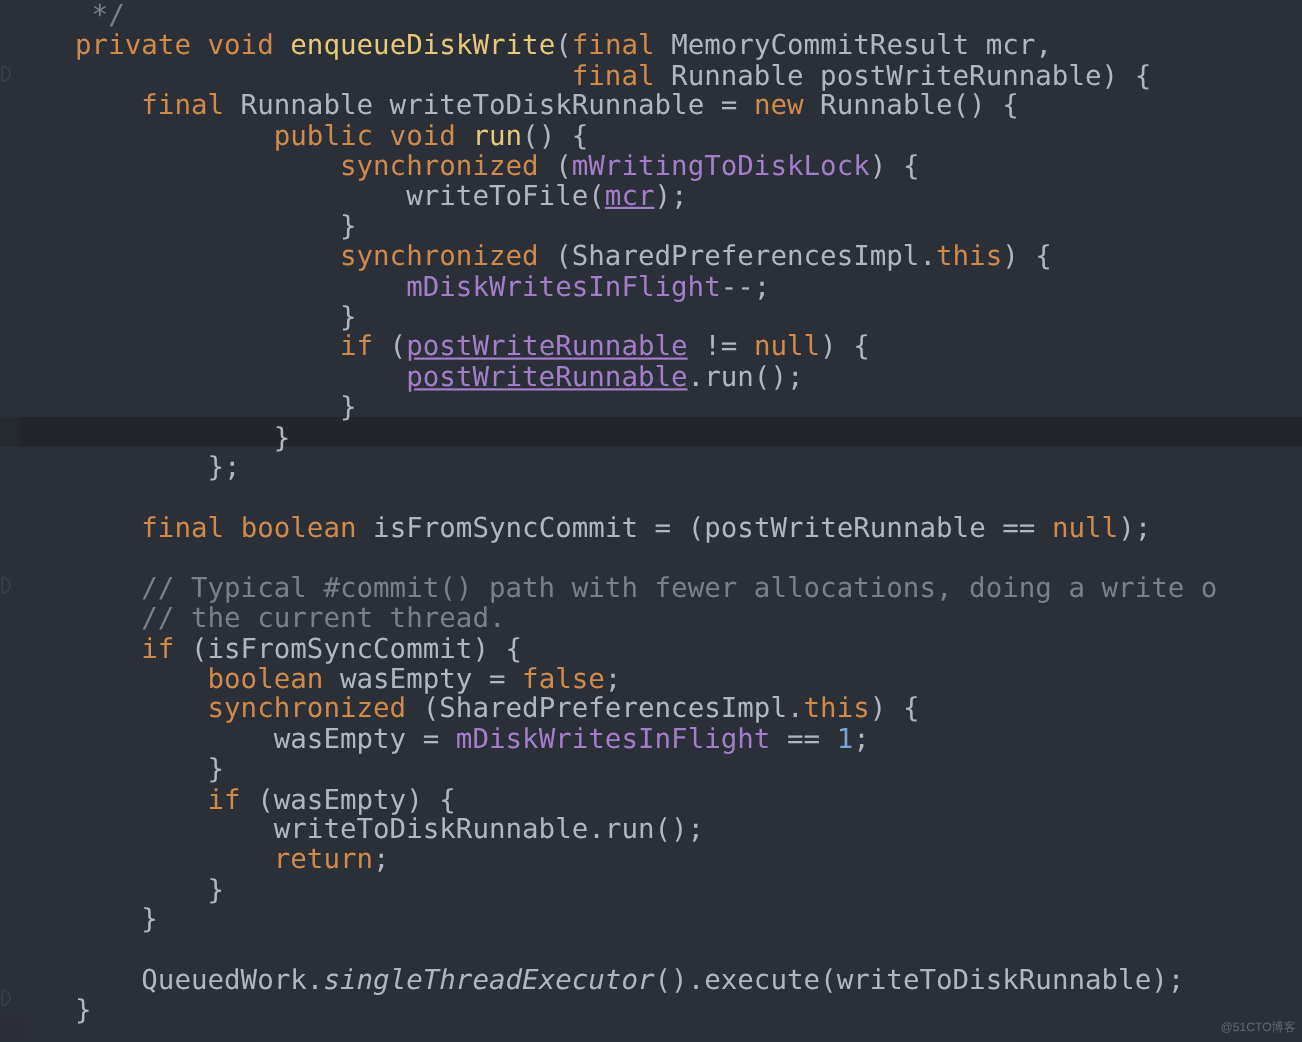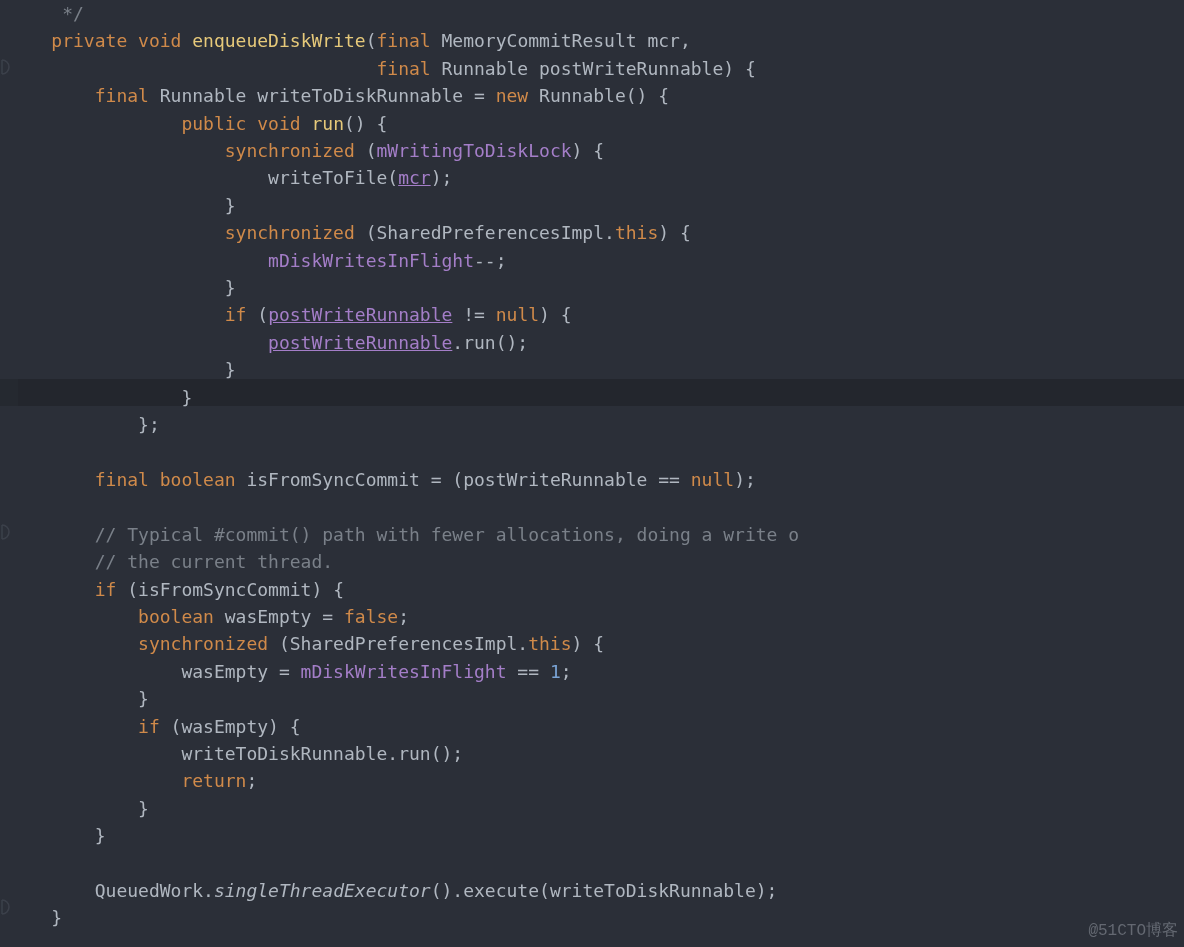--- a/index.html
+++ b/index.html
@@ -2,37 +2,37 @@
 <html><head>
 <meta charset="utf-8">
 <style>
   html,body{margin:0;padding:0;background:#2b2f38;width:1184px;height:947px;overflow:hidden;}
   .gutter{position:absolute;left:0;top:0;width:18px;height:947px;background:#2b2f38;opacity:.35;}
   .gutter svg{display:block;}
   pre.code{
     margin:0;
     padding:0 0 0 8px;
     font-family:"DejaVu Sans Mono","Menlo","Consolas",monospace;
-    font-size:18px;
+    font-size:25px;
     line-height:27.4px;
     color:#b0b7c0;
     white-space:pre;
     -webkit-font-smoothing:antialiased;
   }
   .hl{position:absolute;left:0;width:1184px;height:27.4px;background:rgba(0,0,0,0.18);z-index:0;}
   pre.code span{position:relative;z-index:1;}
   .kw{color:#d08a4a;}          
   .id{color:#b0b7c0;}          
   .mth{color:#e6c97a;}         
   .fld{color:#a47ec8;}         
   .lnk{color:#a47ec8;text-decoration:underline;} 
   .cmt{color:#7a8089;}         
   .num{color:#7aa4d6;}         
   .itl{font-style:italic;}
-  .wm{position:absolute;right:6px;bottom:6px;font-family:Liberation Mono, monospace;font-size:16px;color:#8a8f98;opacity:.6;}
+  .wm{position:absolute;right:6px;bottom:6px;font-family:Liberation Sans, sans-serif;font-size:11px;color:#8a8f98;opacity:.6;}
 </style>
 </head>
 <body>
 
 <div class="hl" style="top:379px"></div>
 
 <div class="gutter">
   <svg width="18" height="947">
     <g fill="none" stroke="#5a616c" stroke-width="1.5">
       <path d="M2 60 a7 7 0 0 1 0 14 M2 60 l0 14"></path>

